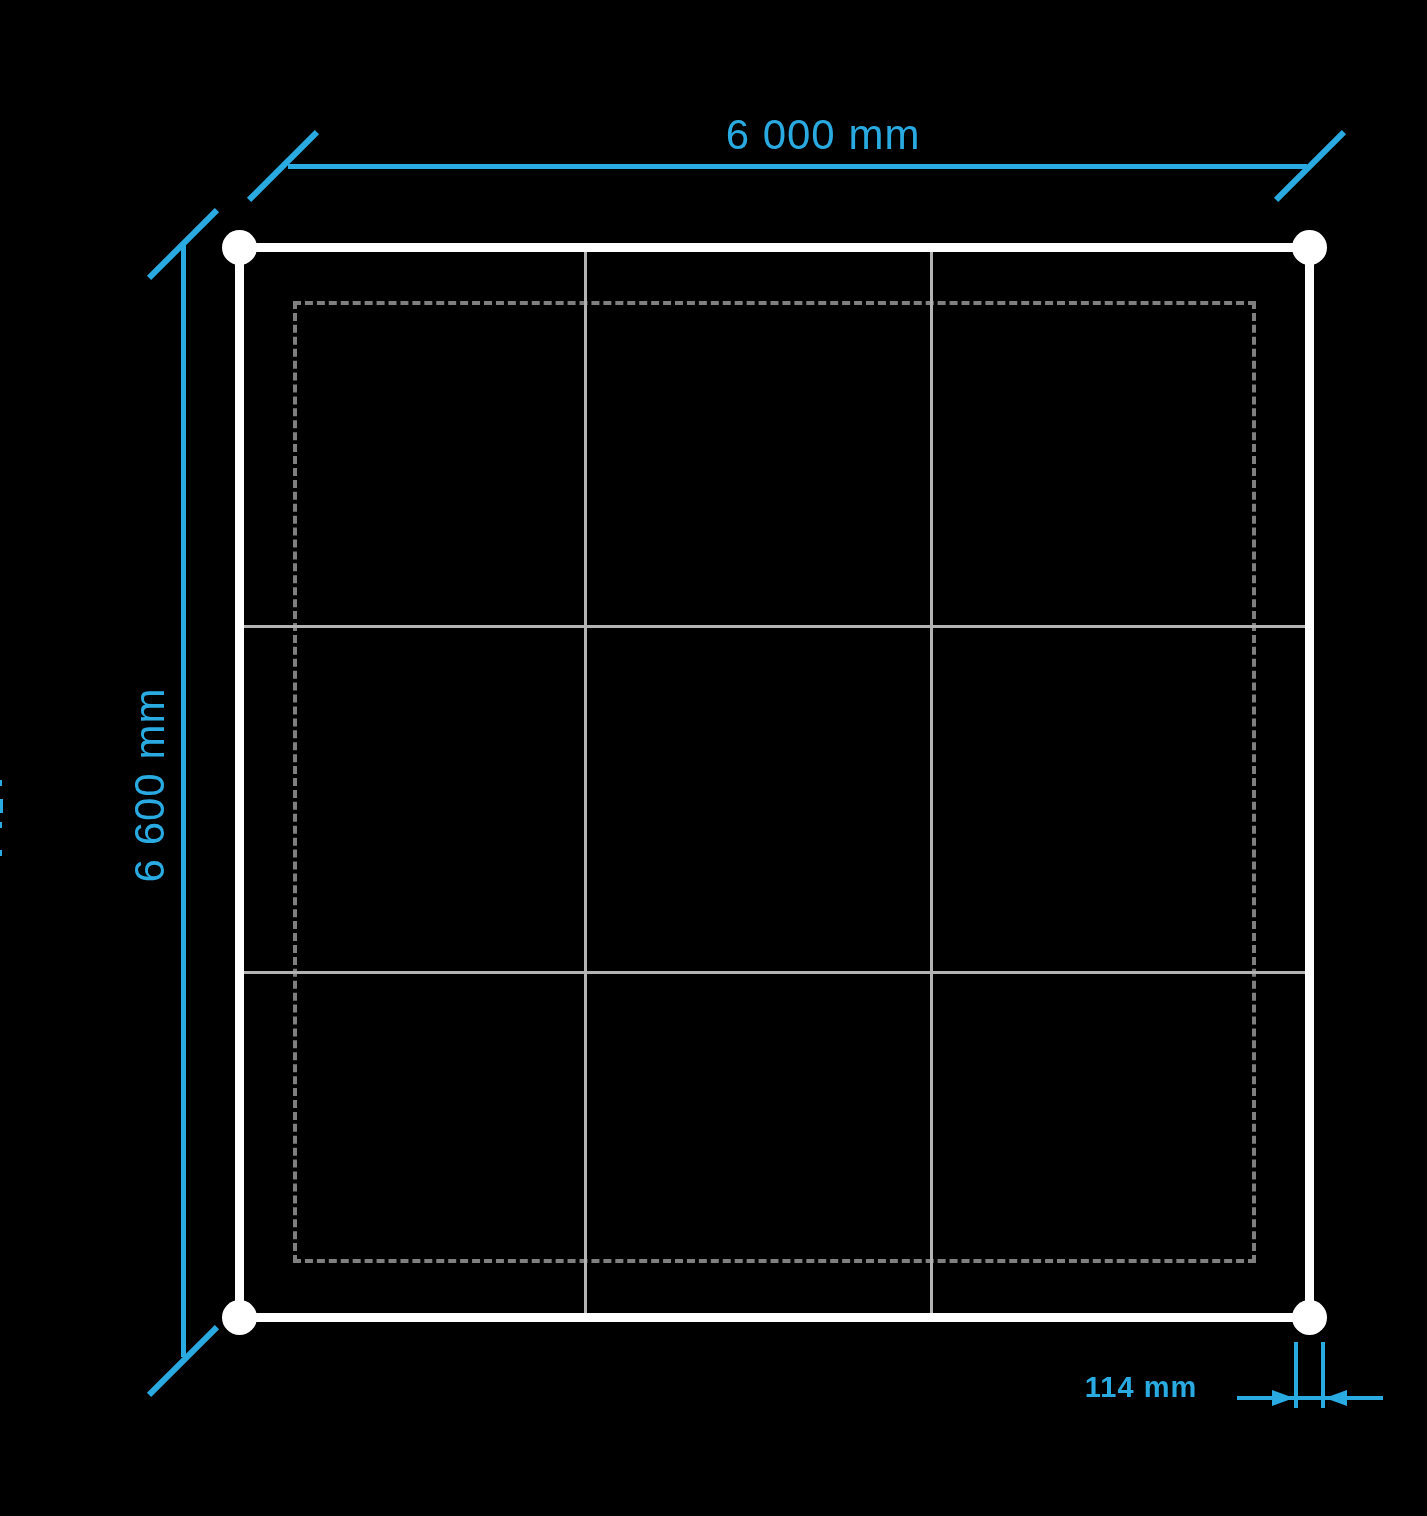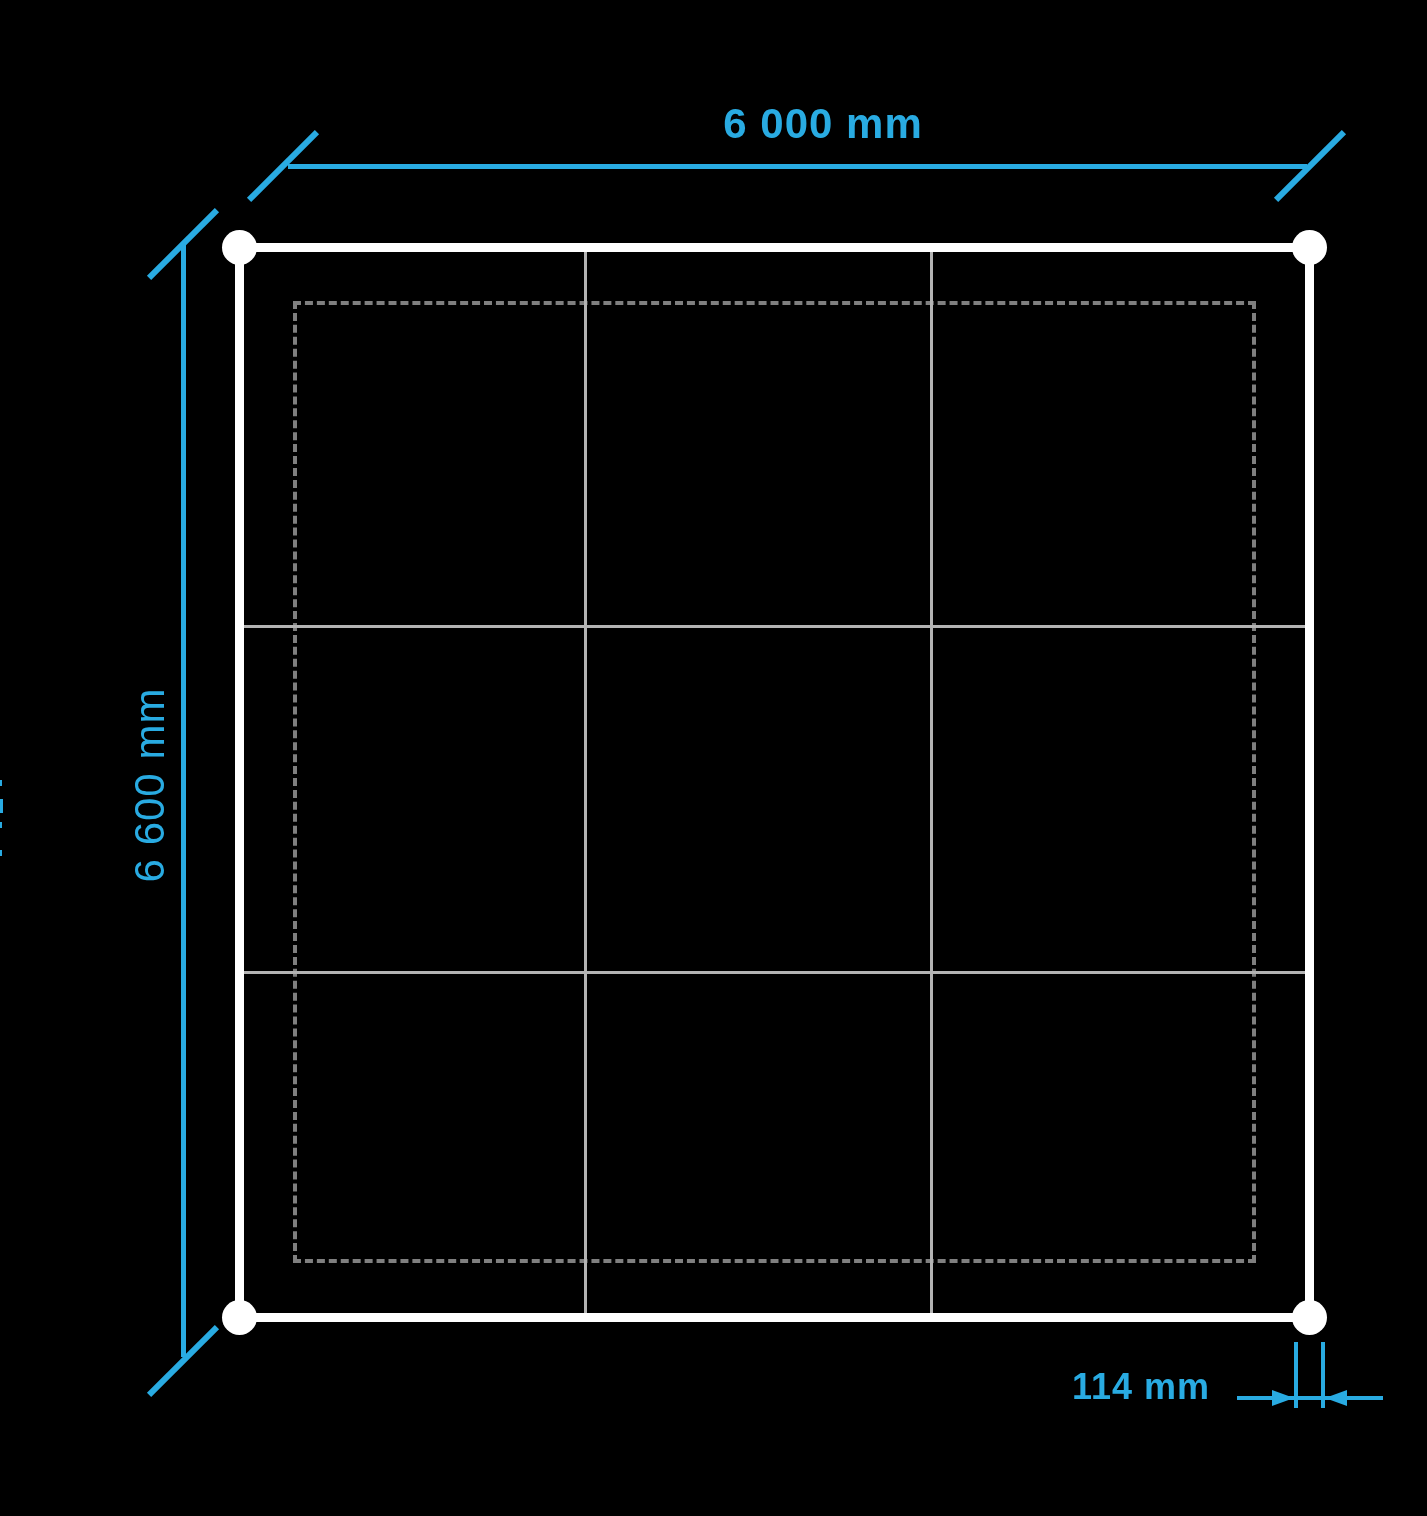--- a/index.html
+++ b/index.html
@@ -61,23 +61,23 @@
   .tick-left-bottom{left:135px;top:1358px;}
 
   
   .dim-label{
     color:var(--accent);
     font-size:42px;
     white-space:nowrap;
     transform:translate(-50%,-50%);
     letter-spacing:1px;
   }
-  .label-top{left:823px;top:124px;font-weight:bold;}
+  .label-top{left:823px;top:135px;}
   .label-left{left:150px;top:785px;transform:translate(-50%,-50%) rotate(-90deg);}
-  .label-detail{left:1141px;top:1387px;font-weight:bold;font-size:36px;}
+  .label-detail{left:1141px;top:1387px;font-weight:bold;font-size:29px;}
 
   
   .ext-line{width:4px;top:1342px;height:66px;background:var(--accent);}
   .ext-line-1{left:1294px;}
   .ext-line-2{left:1321px;}
   .detail-dim-line{left:1237px;top:1396px;width:146px;height:4px;background:var(--accent);}
   .arrow{width:0;height:0;border-top:8px solid transparent;border-bottom:8px solid transparent;}
   .arrow-right{left:1272px;top:1390px;border-left:22px solid var(--accent);}
   .arrow-left{left:1325px;top:1390px;border-right:22px solid var(--accent);}
 

